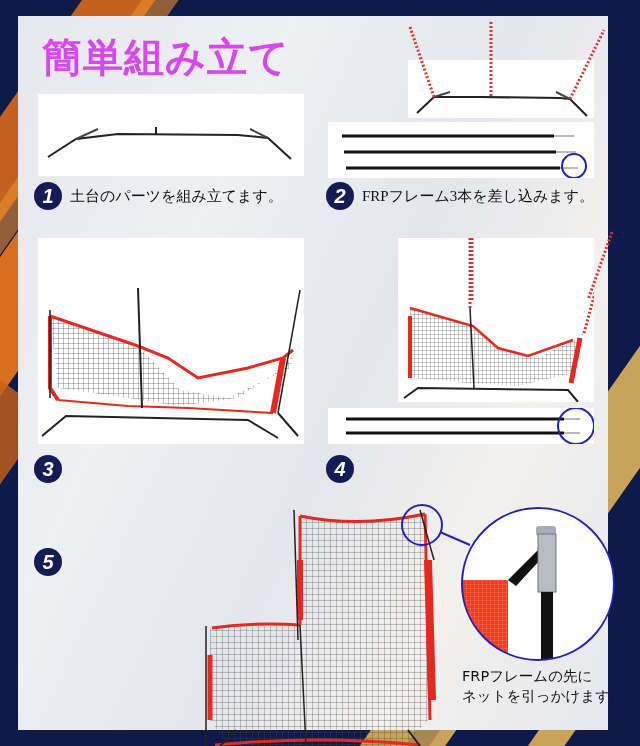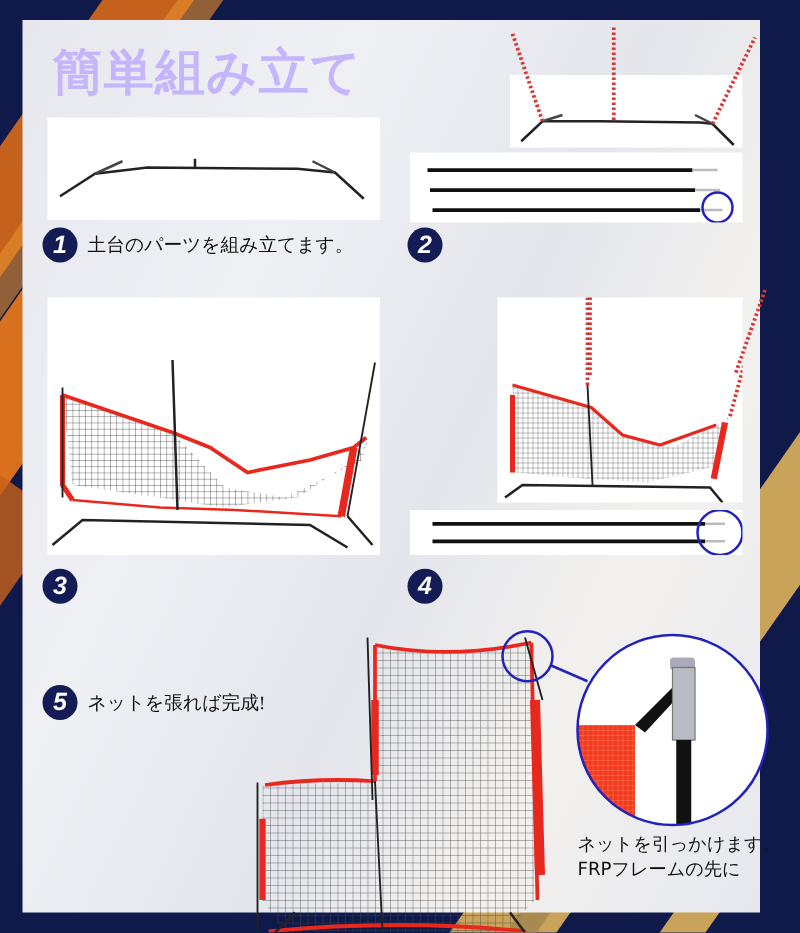--- a/index.html
+++ b/index.html
@@ -1,20 +1,20 @@
 <!DOCTYPE html>
 <html><head>
 <meta charset="utf-8">
 <style>
   html,body{margin:0;padding:0;}
   body{width:640px;height:746px;position:relative;overflow:hidden;background:#101a4a;font-family:"DejaVu Sans",sans-serif;}
   .stripes{position:absolute;inset:0;overflow:hidden;}
   .stripe{position:absolute;width:60px;height:900px;transform:rotate(35deg);transform-origin:top left;}
   .panel{position:absolute;left:18px;top:16px;width:590px;height:714px;background:linear-gradient(115deg,#e6e8ee 0%,#eef0f4 30%,#e4e6ec 55%,#f3f1ee 75%,#e6e8ee 100%);}
-  .title{position:absolute;left:42px;top:30px;font-size:40px;font-weight:bold;color:#c4b5fd;letter-spacing:1px;font-family:"DejaVu Sans",sans-serif;}
+  .title{position:absolute;left:42px;top:30px;font-size:40px;font-weight:bold;color:#d946ef;letter-spacing:1px;font-family:"DejaVu Sans",sans-serif;}
   .photo{position:absolute;background:#ffffff;}
   .step{position:absolute;display:flex;align-items:center;gap:8px;}
   .badge{width:28px;height:28px;border-radius:50%;background:#131c55;color:#fff;font-weight:bold;font-style:italic;font-size:20px;display:flex;align-items:center;justify-content:center;font-family:"Liberation Sans",sans-serif;}
   .step-label{font-size:15px;color:#111;font-family:Liberation Serif, serif;}
   .caption{position:absolute;left:462px;top:666px;font-size:14.5px;line-height:20px;color:#111;font-family:"DejaVu Sans",sans-serif;}
   svg{position:absolute;}
 </style>
 </head>
 <body>
 
@@ -61,20 +61,21 @@
     <circle cx="246" cy="44" r="12" fill="none" stroke="#2222bb" stroke-width="2"></circle>
   </svg>
 </div>
 
 <div class="step" style="left:34px;top:182px;">
   <div class="badge">1</div>
   <div class="step-label">土台のパーツを組み立てます。</div>
 </div>
 <div class="step" style="left:326px;top:182px;">
   <div class="badge">2</div>
+  <div class="step-label">FRPフレーム3本を差し込みます。</div>
 </div>
 
 <div class="photo" style="left:38px;top:238px;width:266px;height:206px;">
   <svg width="266" height="206">
     <defs>
       <pattern id="net1" width="5" height="5" patternUnits="userSpaceOnUse">
         <path d="M5 0 L0 0 0 5" fill="none" stroke="#333" stroke-width="0.6"></path>
       </pattern>
     </defs>
     <path d="M12,78 L100,108 L142,152 L190,160 L252,130 L256,115 L245,130 L200,160 L140,168 L90,160 L20,150 Z" fill="url(#net1)"></path>
@@ -123,21 +124,20 @@
 
 <div class="step" style="left:34px;top:455px;">
   <div class="badge">3</div>
 </div>
 <div class="step" style="left:326px;top:455px;">
   <div class="badge">4</div>
 </div>
 
 <div class="step" style="left:34px;top:548px;">
   <div class="badge">5</div>
-  <div class="step-label">ネットを張れば完成!</div>
 </div>
 
 <svg width="640" height="746" style="left:0;top:0">
   <defs>
     <pattern id="net3" width="6" height="6" patternUnits="userSpaceOnUse">
       <path d="M6 0 L0 0 0 6" fill="none" stroke="#444" stroke-width="0.6"></path>
     </pattern>
   </defs>
   <path d="M300,516 Q360,528 425,514 L428,720 L400,750 L230,750 L210,720 L210,628 L300,625 Z" fill="url(#net3)"></path>
   <path d="M300,516 Q360,528 425,514" fill="none" stroke="#e8281e" stroke-width="3"></path>
@@ -174,15 +174,15 @@
     <rect x="0" y="76" width="50" height="100" fill="url(#redmesh)"></rect>
     <path d="M50,76 L88,38 L95,42 L58,82 Z" fill="#111"></path>
     <rect x="78" y="22" width="20" height="10" rx="3" fill="#aab"></rect>
     <rect x="80" y="30" width="18" height="58" fill="#b8bcc4" stroke="#777" stroke-width="1"></rect>
     <rect x="83" y="88" width="12" height="80" fill="#111"></rect>
   </g>
   <circle cx="80" cy="80" r="76" fill="none" stroke="#2222bb" stroke-width="2"></circle>
 </svg>
 
 <div class="caption">
+  <div>FRPフレームの先に</div>
   <div>ネットを引っかけます。</div>
-  <div>FRPフレームの先に</div>
 </div>
 
 </body></html>

